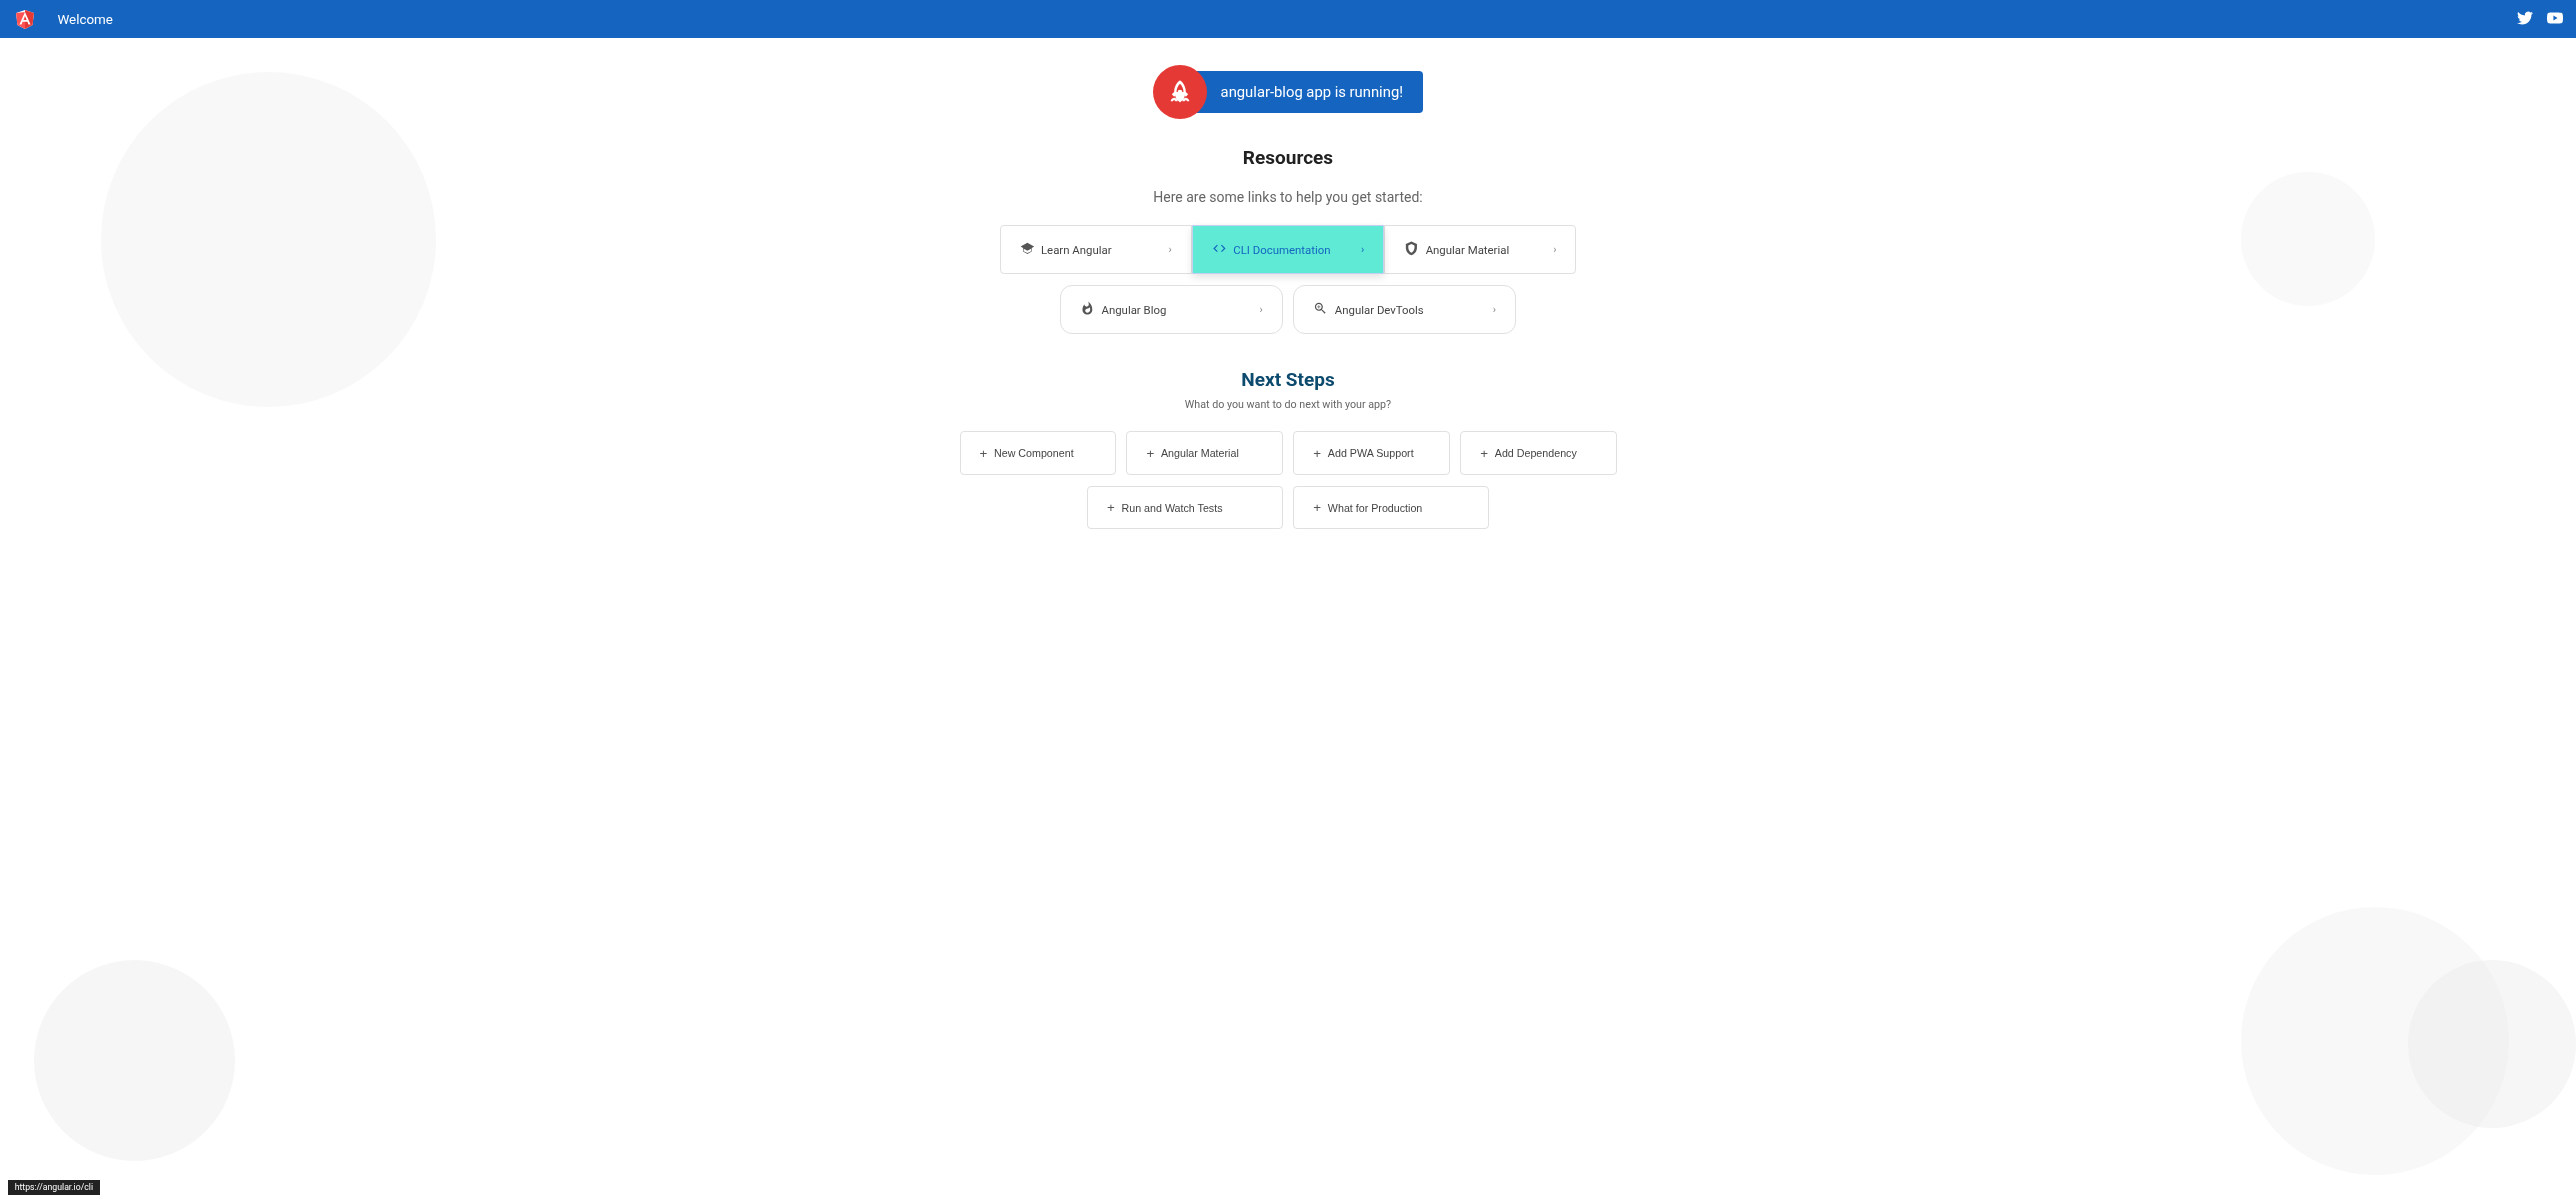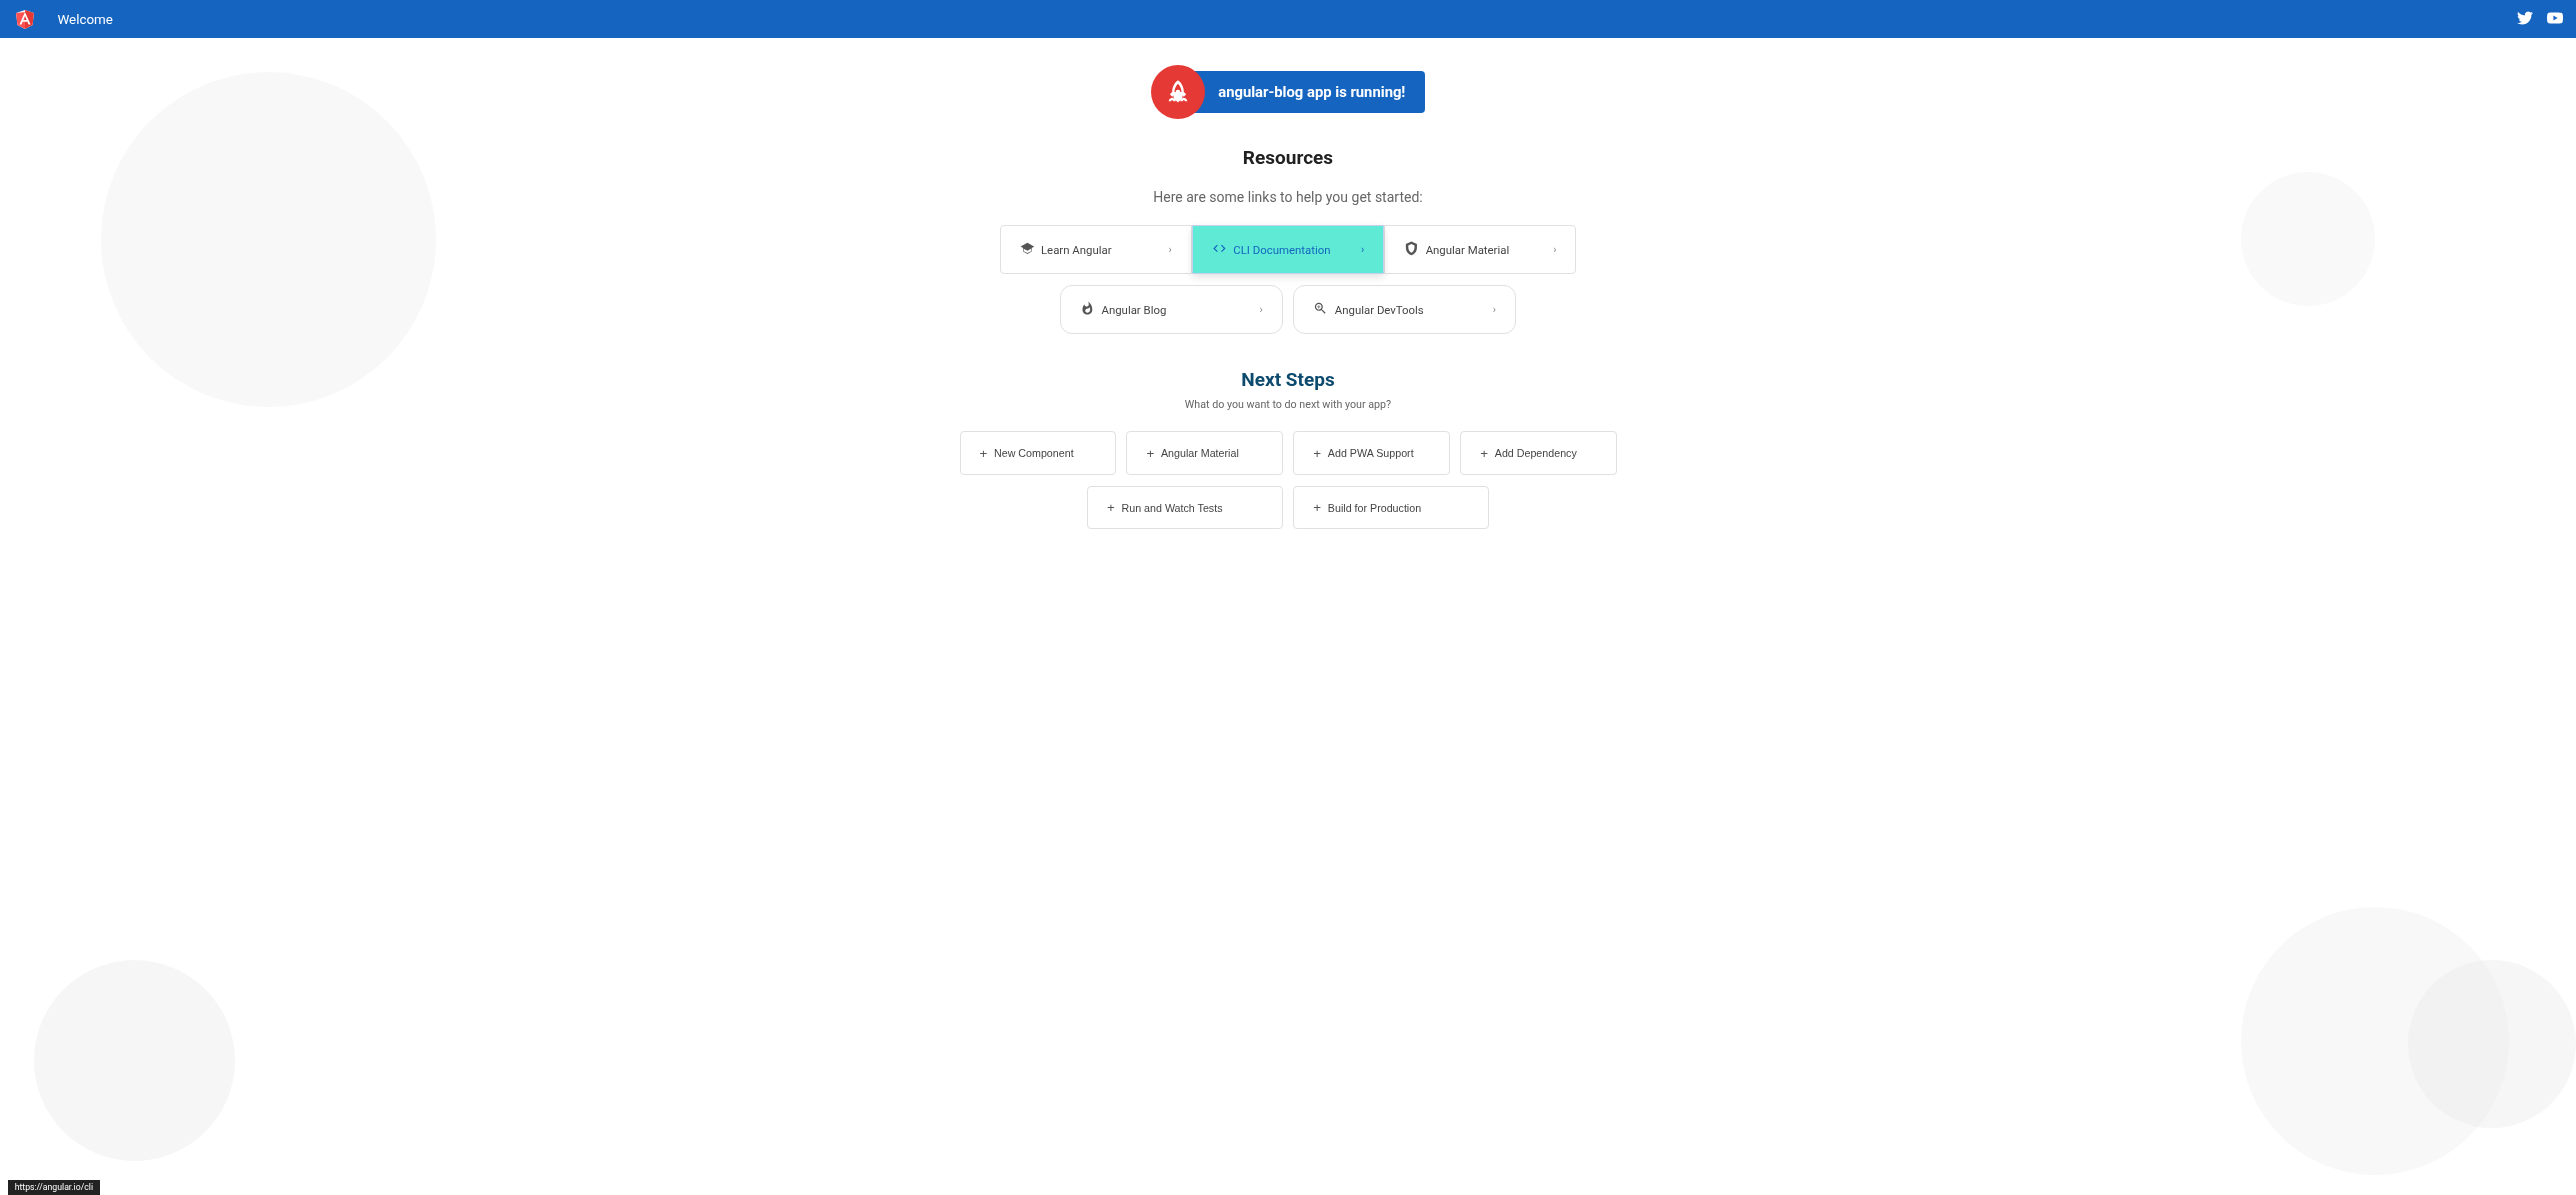--- a/index.html
+++ b/index.html
@@ -153,21 +153,21 @@
     .rocket-icon-svg {
       width: 28px;
       height: 28px;
     }
 
     .app-running-text {
       background: #1565c0;
       color: white;
       padding: 12px 20px 12px 27px;
       font-size: 14.8px;
-      font-weight: 700;
+      font-weight: 400;
       border-radius: 0 4px 4px 0;
       margin-left: -13.4px;
       min-width: 188px;
     }
 
     
     .resources-title {
       font-size: 19px;
       font-weight: 700;
       color: #212121;
@@ -472,21 +472,21 @@
       </button>
     </div>
 
     <div class="action-row2">
       <button class="action-btn">
         <span class="action-btn-plus">+</span>
         <span>Run and Watch Tests</span>
       </button>
       <button class="action-btn">
         <span class="action-btn-plus">+</span>
-        <span>Build for Production</span>
+        <span>What for Production</span>
       </button>
     </div>
 
   </div>
 </main>
 
 <div class="status-bar">
   <span>https://angular.io/cli</span>
 </div>
 

